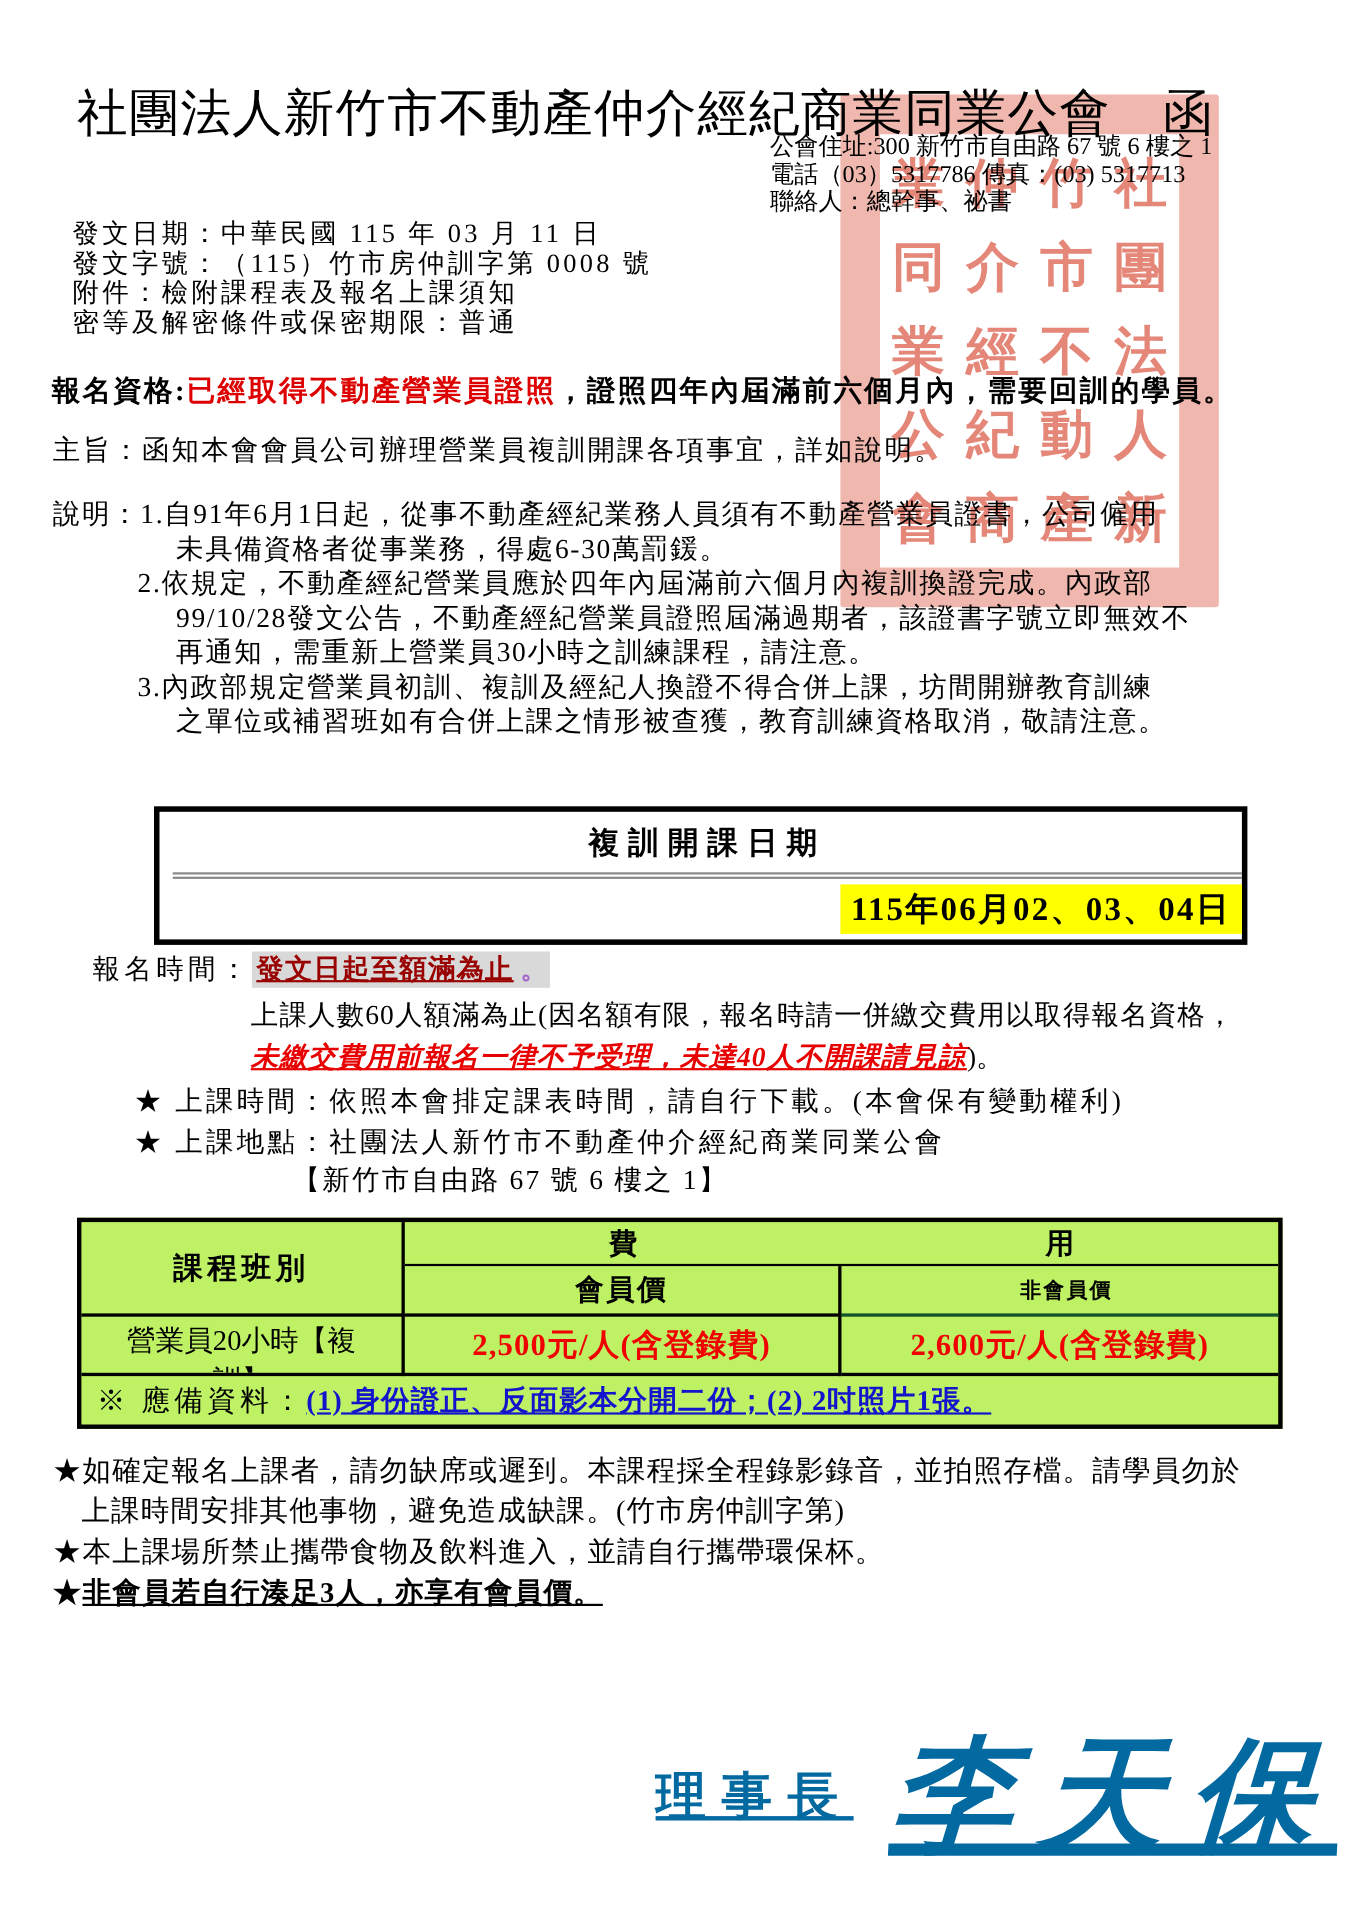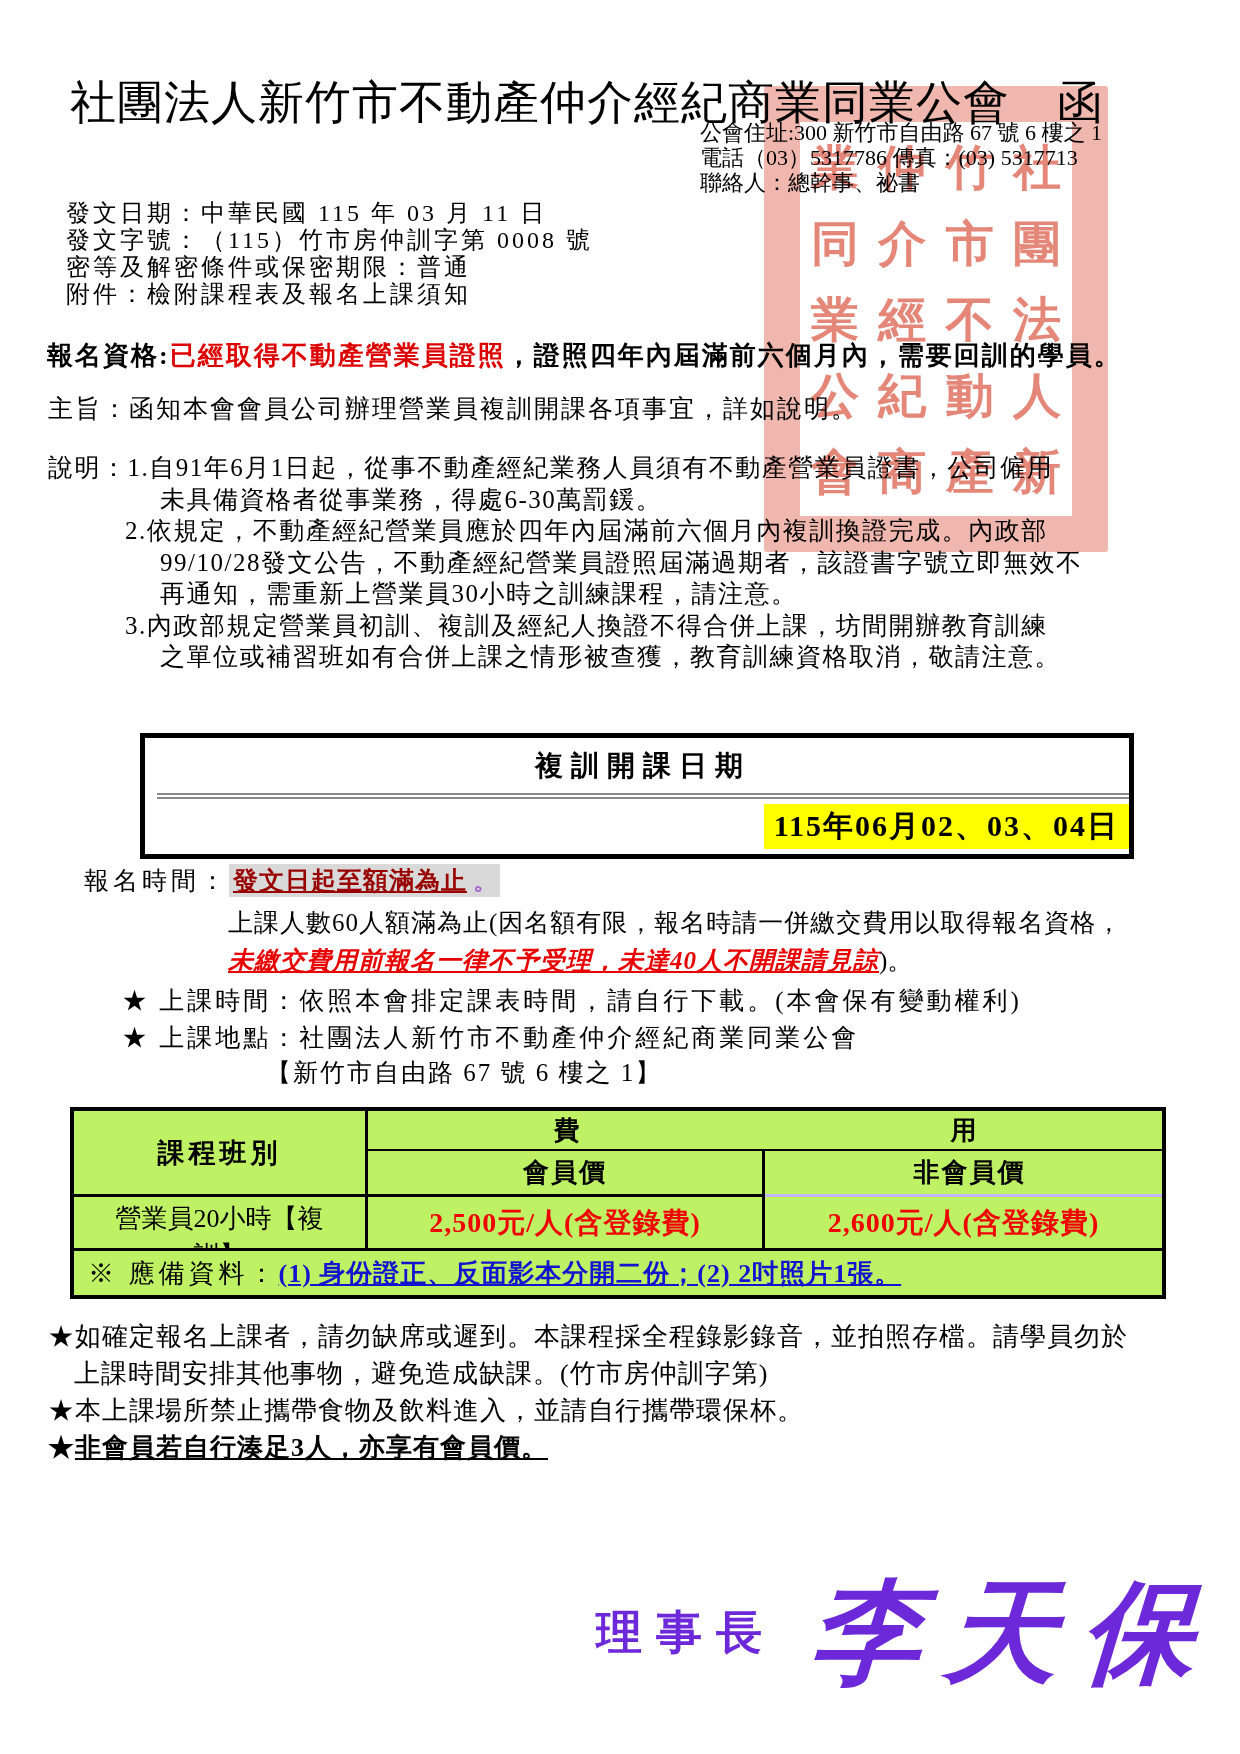--- a/index.html
+++ b/index.html
@@ -43,36 +43,36 @@
   
   .t2{left:70px;top:1107px;width:1088px;border:4px solid #000;background:#bef264;
       display:grid;grid-template-columns:294px 1fr 1fr;grid-template-rows:40px 46px 54px 44px;}
   .t2 .cell{display:flex;align-items:center;justify-content:center;}
   .c-course{grid-row:1/3;grid-column:1;border-right:3px solid #000;border-bottom:3px solid #000;
       font-weight:bold;font-size:27px;letter-spacing:4px;}
   .c-fee{grid-row:1;grid-column:2/4;border-bottom:2px solid #000;
       display:flex;align-items:center;justify-content:space-around;font-weight:bold;font-size:26px;}
   .c-member{grid-row:2;grid-column:2;border-right:3px solid #000;border-bottom:3px solid #000;
       font-weight:bold;font-size:26px;letter-spacing:2px;}
-  .c-nonmember{grid-row:2;grid-column:3;border-bottom:3px solid #c4b5fd;font-weight:bold;font-size:26px;letter-spacing:2px;padding-left:12px;}
+  .c-nonmember{grid-row:2;grid-column:3;border-bottom:3px solid #14532d;font-weight:bold;font-size:19px;letter-spacing:2px;padding-left:12px;}
   .c-coursename{grid-row:3;grid-column:1;border-right:3px solid #000;border-bottom:3px solid #000;
       font-size:26px;line-height:37px;text-align:center;padding:3px 26px 0;overflow:hidden;box-sizing:border-box;height:54px;}
   .c-price{border-bottom:3px solid #000;color:#f00000;font-weight:bold;font-size:28px;letter-spacing:1px;}
   .c-price1{grid-row:3;grid-column:2;border-right:3px solid #000;}
   .c-price2{grid-row:3;grid-column:3;}
   .c-docs{grid-row:4;grid-column:1/4;display:flex;align-items:center;padding-left:14px;font-size:26px;white-space:nowrap;}
   .docs-label{letter-spacing:4px;}
   .docs-blue{color:#1414cc;font-weight:bold;text-decoration:underline;letter-spacing:1px;}
   
   .notes{left:48px;top:1318px;font-size:26px;line-height:37px;letter-spacing:1px;white-space:nowrap;}
   .notes .cont{padding-left:26px;}
   .note-strong{font-weight:bold;}
   .note-strong .u{text-decoration:underline;}
   
-  .signature{left:596px;top:1565px;height:135px;display:flex;align-items:center;gap:34px;color:#6d28d9;}
+  .signature{left:596px;top:1565px;height:135px;display:flex;align-items:center;gap:34px;color:#0369a1;text-decoration:underline;}
   .sig-title{font-size:46px;letter-spacing:14px;font-weight:600;}
   .sig-name{font-size:112px;font-weight:bold;font-style:italic;letter-spacing:24px;line-height:1;transform:skewX(-3deg);}
   
   .stamp{position:absolute;left:764px;top:86px;width:344px;height:466px;z-index:1;
     border:36px solid rgba(222,104,84,0.48);border-radius:3px;box-sizing:border-box;
     display:flex;flex-direction:row-reverse;justify-content:space-between;padding:8px 2px;}
   .stamp-col{width:66px;font-size:48px;line-height:76px;text-align:center;
     word-break:break-all;color:rgba(222,108,90,0.82);font-weight:bold;}
 </style>
 </head>
@@ -91,22 +91,22 @@
 
   <div class="abs contact">
     <div>公會住址:300 新竹市自由路 67 號 6 樓之 1</div>
     <div>電話（03）5317786 傳真：(03) 5317713</div>
     <div>聯絡人：總幹事、祕書</div>
   </div>
 
   <div class="abs meta">
     <div>發文日期：中華民國 115 年 03 月 11 日</div>
     <div>發文字號：（115）竹市房仲訓字第 0008 號</div>
+    <div>附件：檢附課程表及報名上課須知</div>
     <div>密等及解密條件或保密期限：普通</div>
-    <div>附件：檢附課程表及報名上課須知</div>
   </div>
 
   <div class="abs qualification">
     <span>報名資格:</span><span class="qual-red">已經取得不動產營業員證照</span><span>，證照四年內屆滿前六個月內，需要回訓的學員。</span>
   </div>
 
   <div class="abs subject">主旨：函知本會會員公司辦理營業員複訓開課各項事宜，詳如說明。</div>
 
   <div class="abs explain">
     <div>

